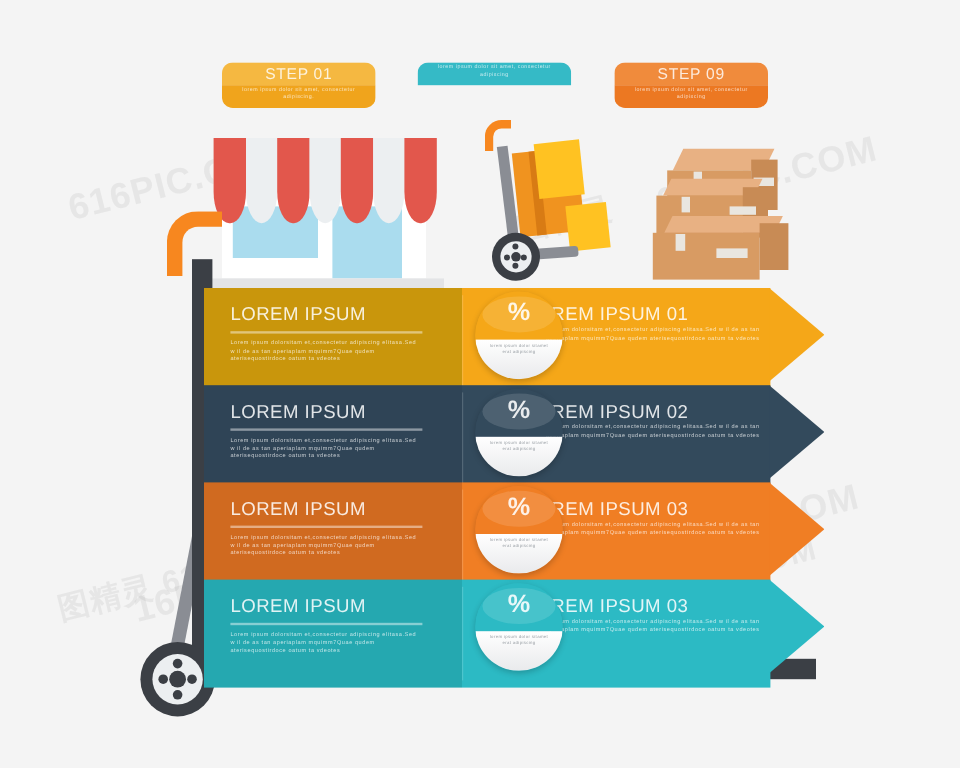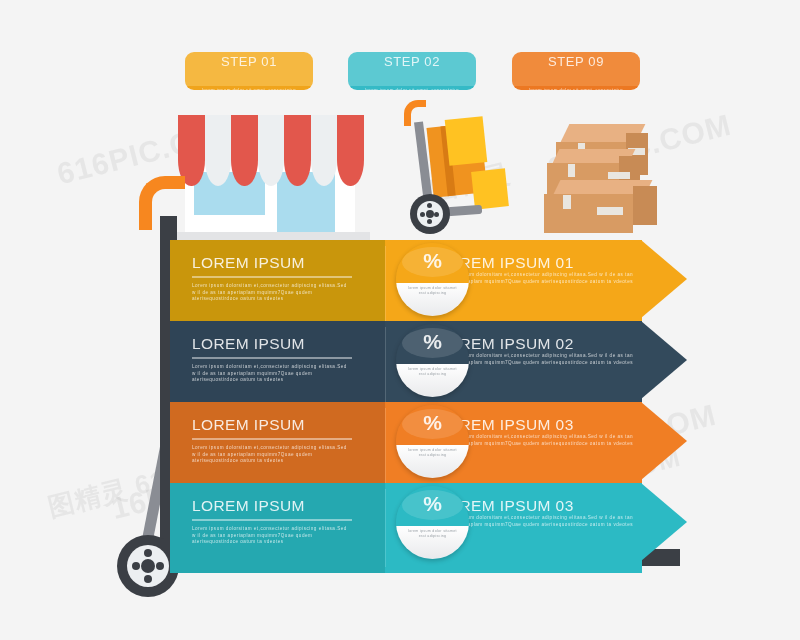--- a/index.html
+++ b/index.html
@@ -25,21 +25,21 @@
 
   
   .step-pill{
     position:absolute;
     width:128px;height:38px;
     border-radius:9px;
     overflow:hidden;
     text-align:center;
   }
   .step-pill .pill-top{
-    height:34px;line-height:20px;
+    height:19px;line-height:20px;
     font-size:13px;letter-spacing:.6px;
     color:rgba(255,255,255,.82);
   }
   .step-pill .pill-bot{
     height:19px;
     padding-top:1px;
     font-size:4.4px;
     line-height:6.2px;
     letter-spacing:.45px;
     color:rgba(255,255,255,.72);
@@ -246,21 +246,20 @@
       <div class="wm" style="left: 430px; top: 470px; font-size: 26px; transform: rotate(-14deg);">图精灵 616PIC.COM</div>
       <div class="wm" style="left: 110px; top: 475px; font-size: 30px; transform: rotate(-14deg);">16PIC.CO</div>
     </div>
 
   <div id="steps-layer">
       <div class="step-pill" style="left: 185px; top: 52px;">
         <div class="pill-top" style="background: rgb(245, 184, 65);">STEP 01</div>
         <div class="pill-bot" style="background: rgb(240, 164, 28);">lorem ipsum dolor sit amet, consectetur adipiscing.</div>
       </div>
       <div class="step-pill" style="left: 348px; top: 52px;">
-        <div class="pill-top" style="background: rgb(92, 201, 210);">STEP 02</div>
         <div class="pill-bot" style="background: rgb(53, 186, 198);">lorem ipsum dolor sit amet, consectetur adipiscing</div>
       </div>
       <div class="step-pill" style="left: 512px; top: 52px;">
         <div class="pill-top" style="background: rgb(240, 139, 60);">STEP 09</div>
         <div class="pill-bot" style="background: rgb(236, 120, 34);">lorem ipsum dolor sit amet, consectetur adipiscing</div>
       </div>
     </div>
 
   <div>
     <div class="store-wall"></div>

